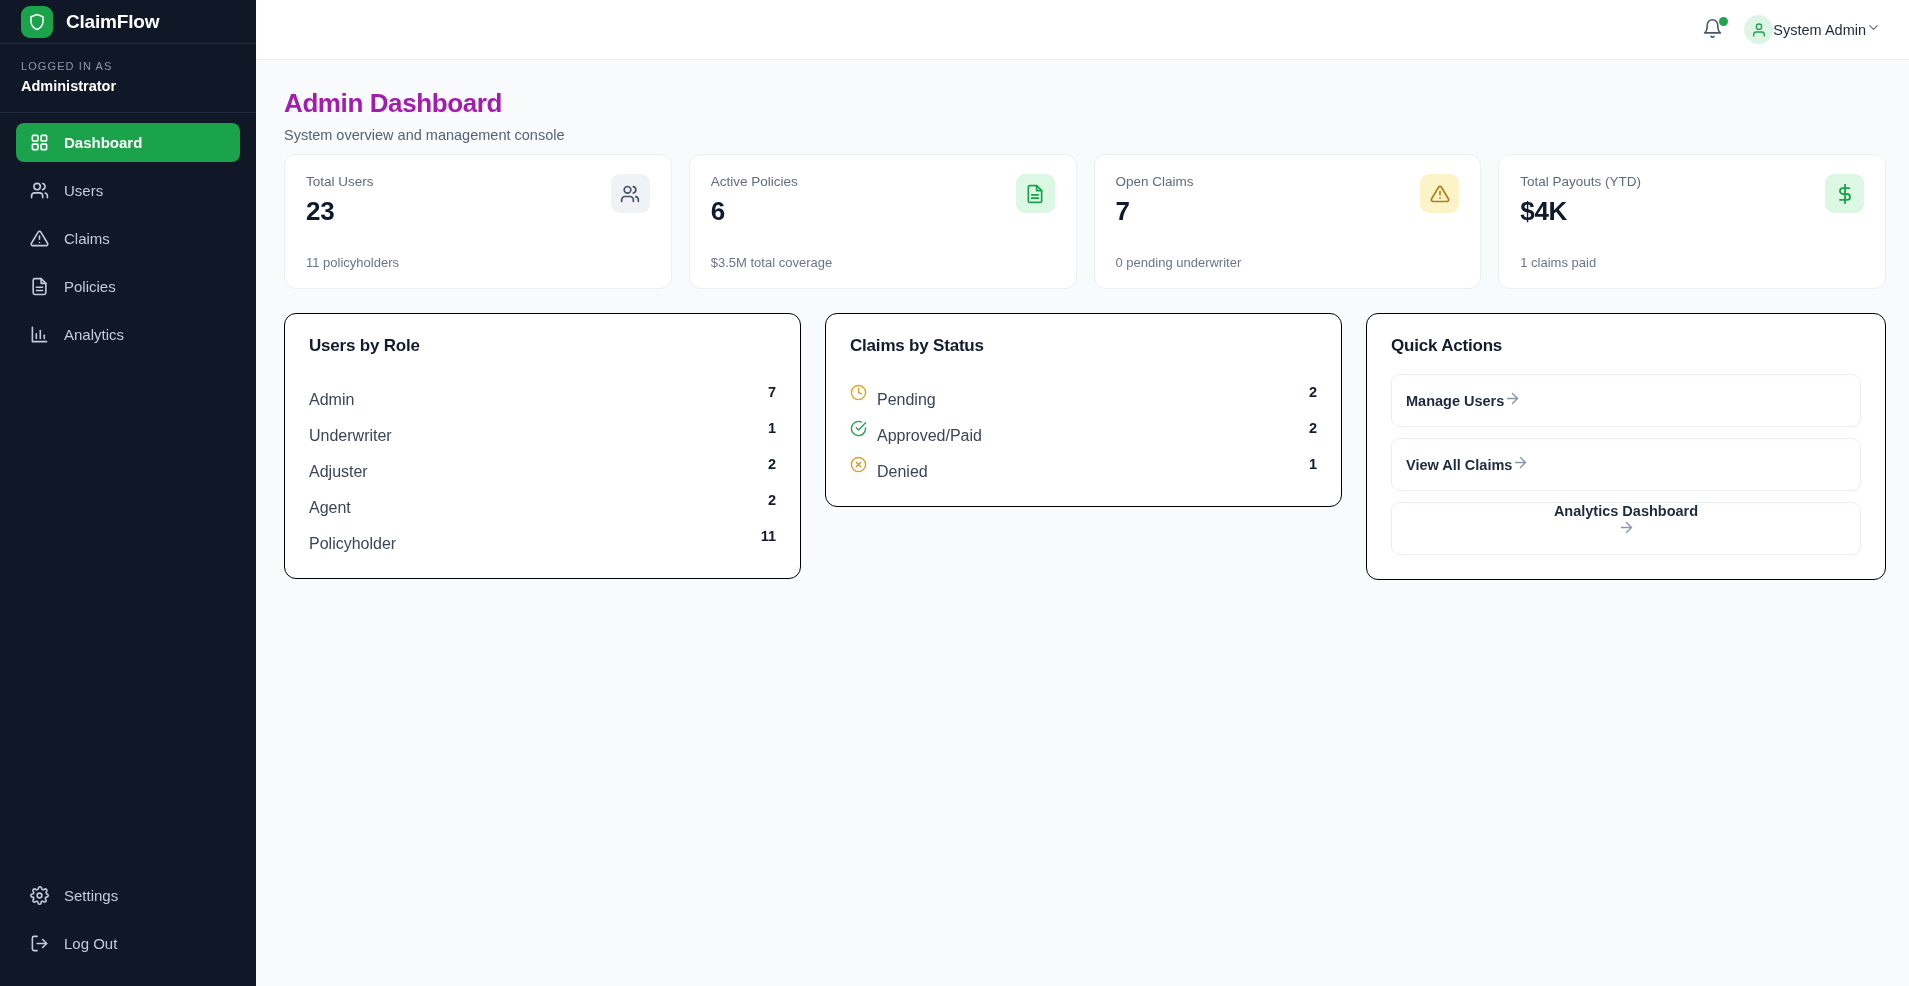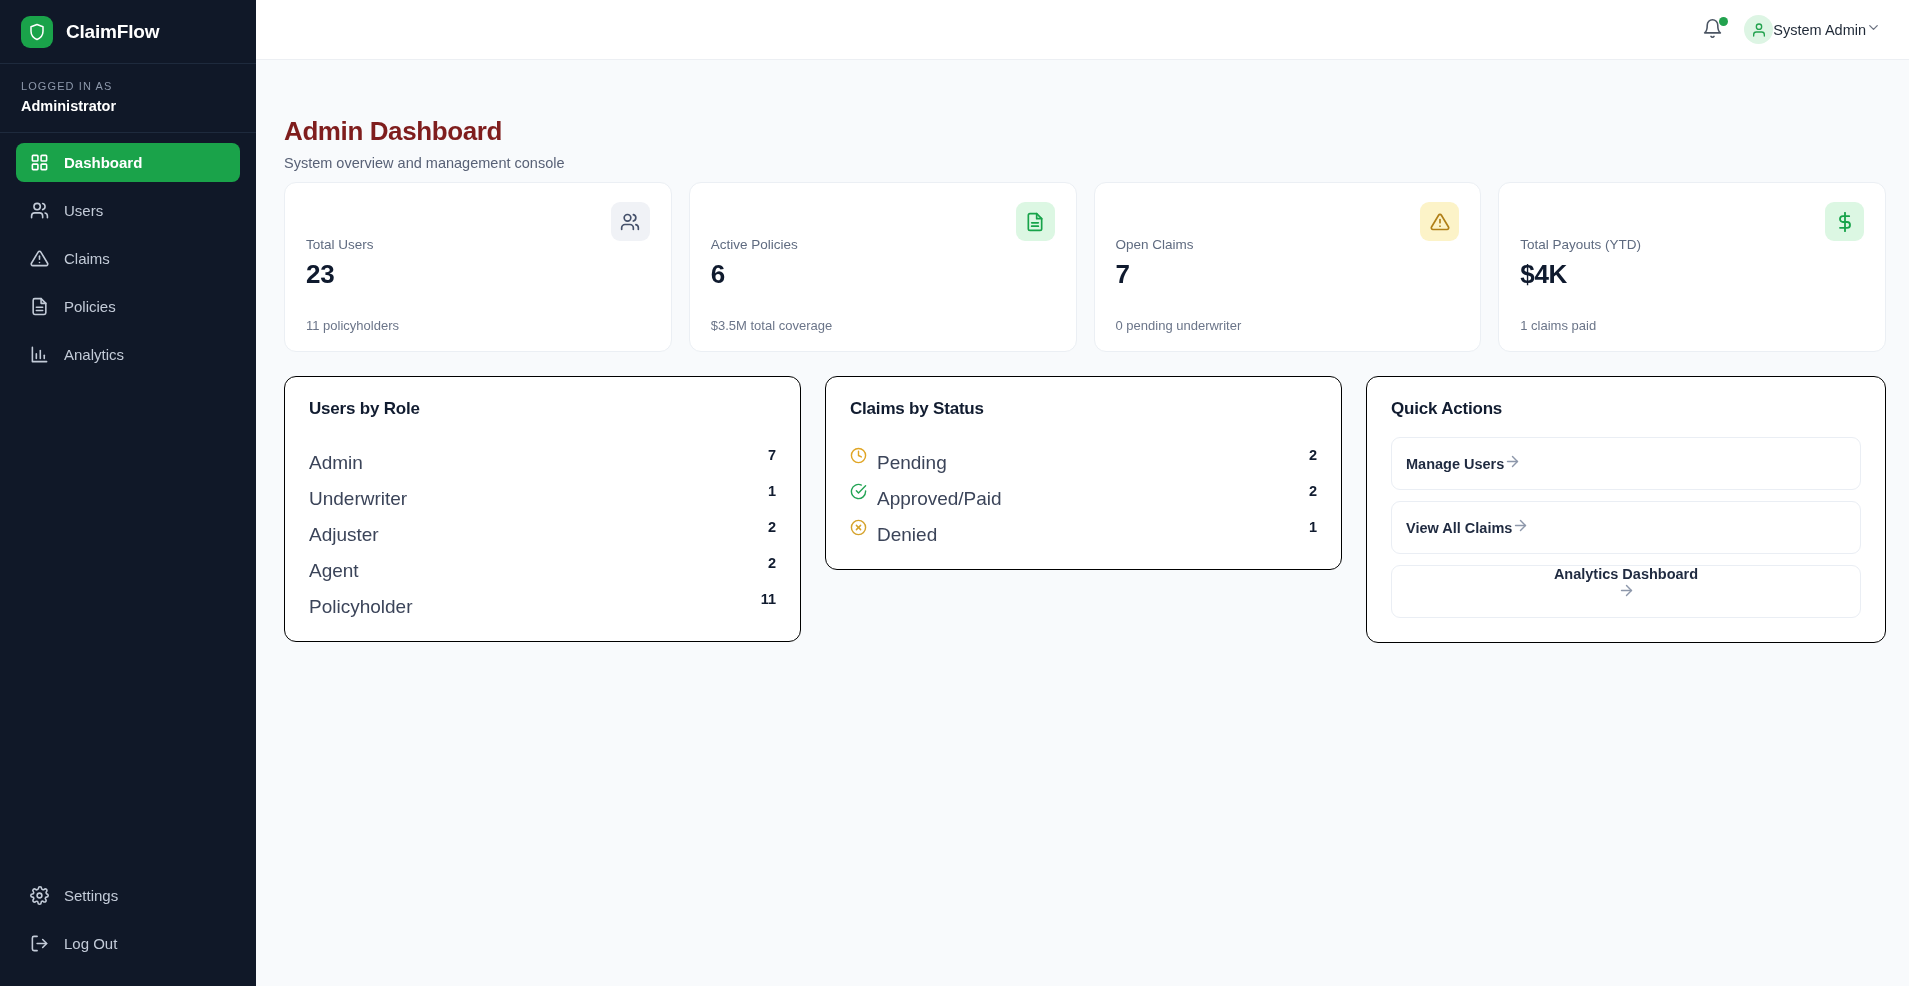--- a/index.html
+++ b/index.html
@@ -12,21 +12,21 @@
   .app { display: flex; width: 1909px; height: 986px; }
 
   
   .sidebar {
     width: 256px; min-width: 256px; height: 986px;
     background: #101828;
     display: flex; flex-direction: column;
     position: relative;
   }
   .brand {
-    height: 64px; display: flex; align-items: center;
+    height: 44px; display: flex; align-items: center;
     gap: 13px; padding-left: 21px;
     border-bottom: 1px solid #1e2a3d;
   }
   .brand-logo {
     width: 32px; height: 32px; border-radius: 9px;
     background: #1aa34a;
     display: flex; align-items: center; justify-content: center;
     flex-shrink: 0;
   }
   .brand-name {
@@ -71,35 +71,35 @@
   }
   .user-chip { display: flex; align-items: center; cursor: pointer; }
   .avatar {
     width: 29px; height: 29px; border-radius: 50%;
     background: #ddf5e4; display: flex; align-items: center; justify-content: center;
   }
   .user-name { color: #1f2937; font-size: 14.5px; }
 
   .content { padding: 28px 23px 0 28px; }
   .page-title {
-    font-size: 26px; font-weight: bold; color: #7f1d1d;
-    letter-spacing: -0.4px; margin-bottom: 8px; margin-top: 28px;
+    font-size: 26px; font-weight: bold; color: #a21caf;
+    letter-spacing: -0.4px; margin-bottom: 8px;
   }
   .page-sub { font-size: 14.5px; color: #586176; margin-bottom: 11px; }
 
   
   .stats { display: flex; gap: 17px; margin-bottom: 24px; }
   .stat {
     flex: 1; background: #ffffff; border: 1px solid #ebeff4;
     border-radius: 12px; padding: 19px 21px 18px 21px;
     display: flex; justify-content: space-between; align-items: flex-start;
     min-height: 133px;
   }
   .stat-label { font-size: 13.5px; color: #5d6running; }
-  .stat-label { font-size: 13.5px; color: #5f6b80; margin-bottom: 7px; margin-top: 35px; }
+  .stat-label { font-size: 13.5px; color: #5f6b80; margin-bottom: 7px; }
   .stat-value { font-size: 26px; font-weight: bold; color: #0f1a2e; margin-bottom: 28px; letter-spacing: -0.3px; }
   .stat-meta { font-size: 13px; color: #6b7589; }
   .stat-ic {
     width: 39px; height: 39px; border-radius: 9px;
     display: flex; align-items: center; justify-content: center; flex-shrink: 0;
   }
   .ic-gray { background: #f0f2f6; }
   .ic-green { background: #dcf7e3; }
   .ic-amber { background: #fcf3c8; }
 
@@ -113,21 +113,21 @@
   .panel-claims { width: 517px; }
   .panel-actions { flex: 1; }
   .panel-title {
     font-size: 17px; font-weight: bold; color: #111c30;
     margin-bottom: 18px; letter-spacing: -0.2px;
   }
   .row {
     display: flex; align-items: center; justify-content: space-between;
     height: 36px;
   }
-  .row-label { font-size: 19px; color: #3b4459; margin-top: 16px; }
+  .row-label { font-size: 16px; color: #3b4459; margin-top: 16px; }
   .row-value { font-size: 14.5px; color: #111c30; font-weight: bold; }
   .row-left { display: flex; align-items: center; gap: 10px; }
   .sic { width: 17px; height: 17px; display: block; flex-shrink: 0; }
 
   .qa-btn {
     display: flex; align-items: center; justify-content: flex-start;
     border: 1px solid #eaeef4; border-radius: 9px;
     height: 53px; padding: 0 14px; margin-bottom: 11px; cursor: pointer;
     background: #ffffff;
   }

